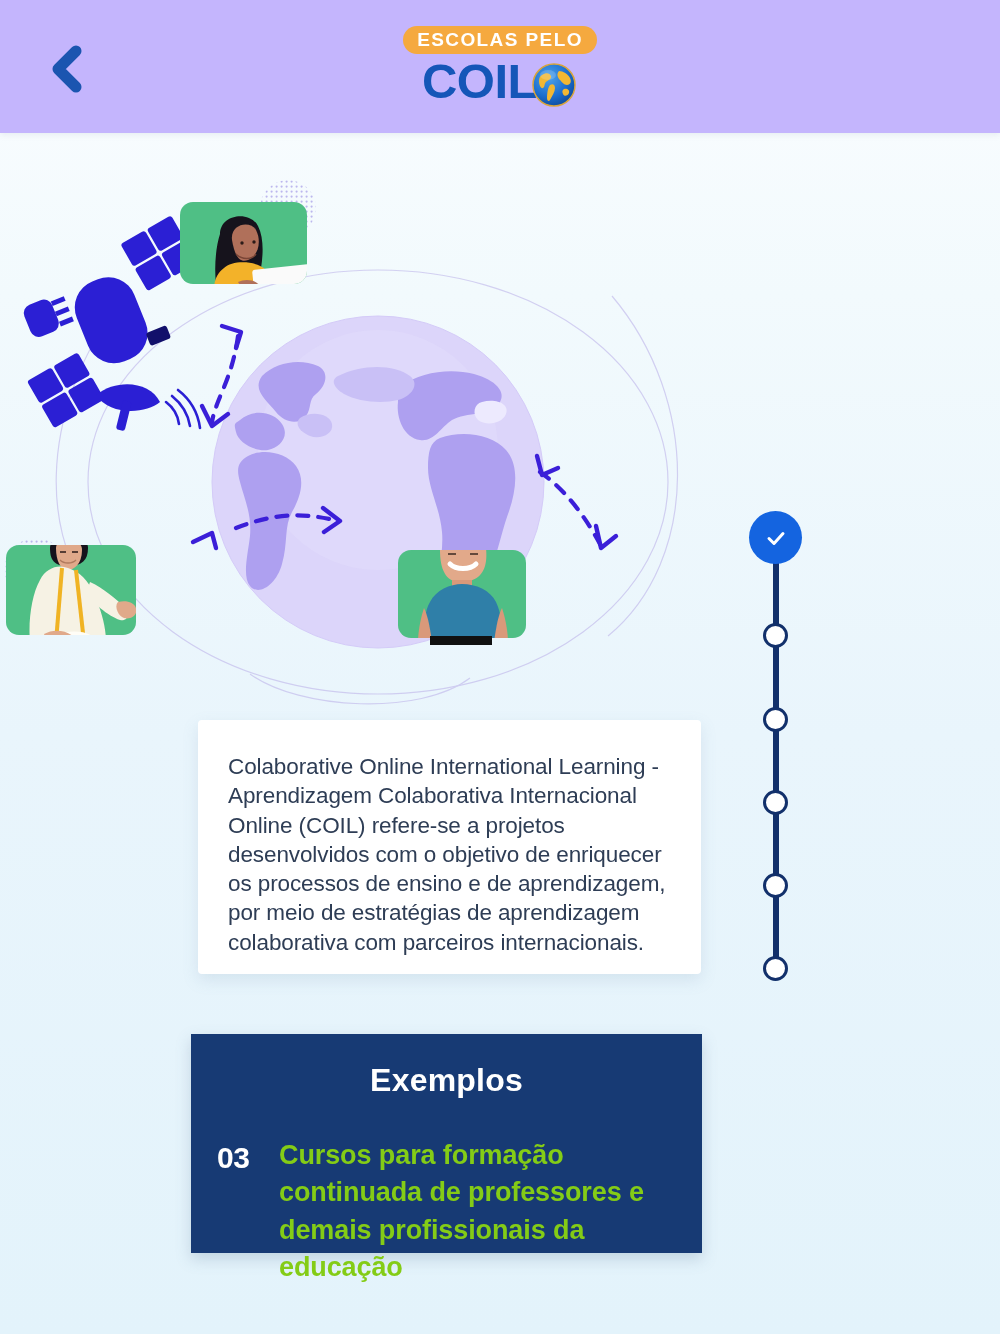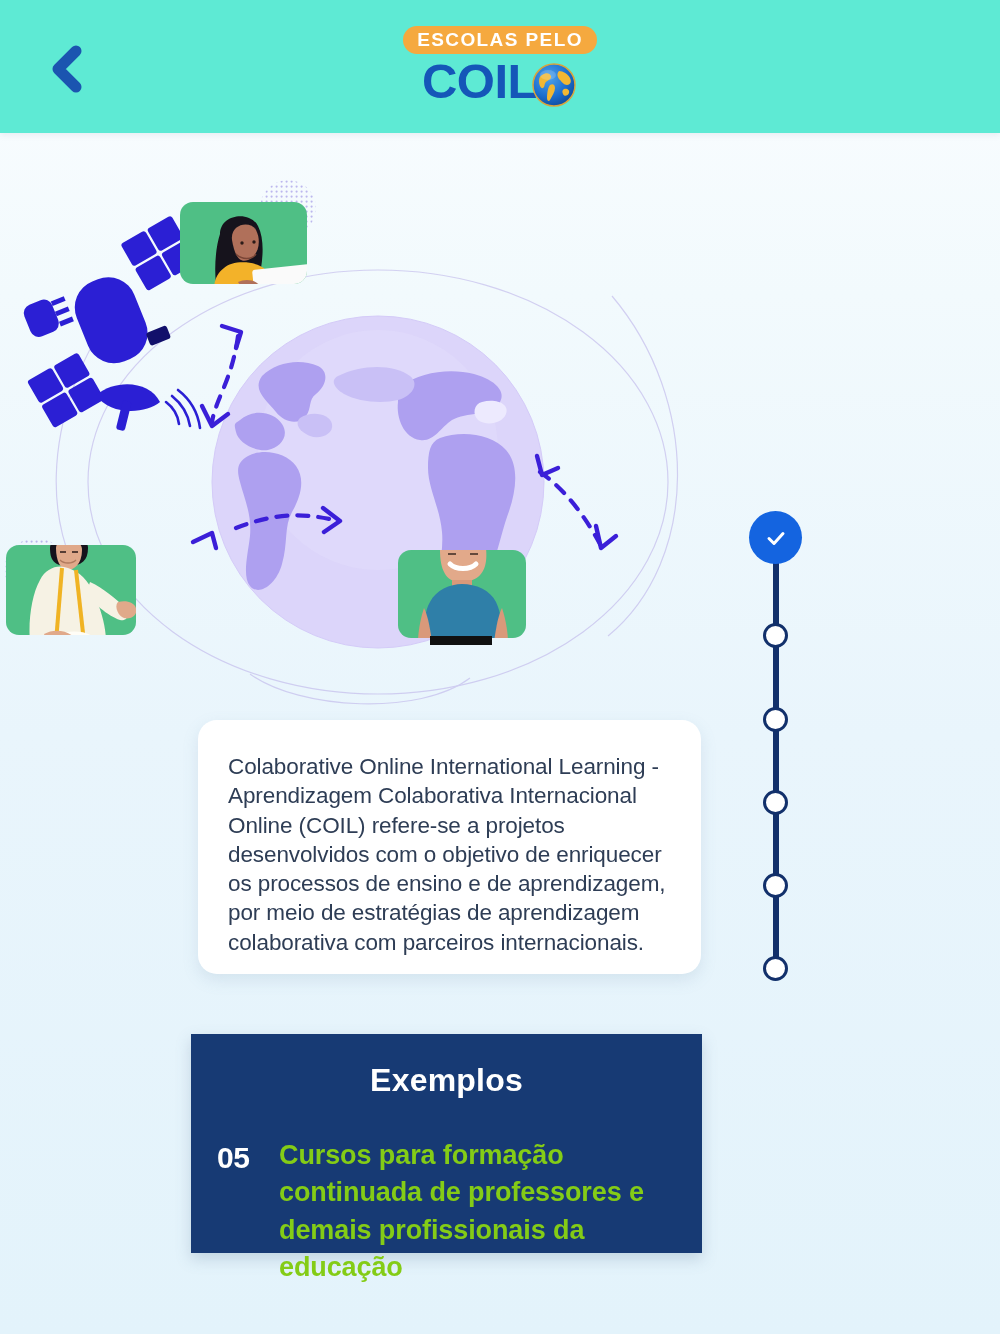--- a/index.html
+++ b/index.html
@@ -10,21 +10,21 @@
   }
   body {
     background: linear-gradient(180deg, #fbfdff 0%, #f2fafd 22%, #e9f5fc 55%, #e3f3fb 100%);
     position: relative;
   }
 
   
   .header {
     position: absolute; left: 0; top: 0;
     width: 1000px; height: 133px;
-    background: #5eead4;
+    background: #c4b5fd;
     box-shadow: 0 2px 6px rgba(120,140,160,0.13);
     z-index: 20;
   }
   .back-btn {
     position: absolute; left: 36px; top: 38px;
     width: 62px; height: 62px;
     display: flex; align-items: center; justify-content: center;
     cursor: pointer;
   }
   .logo-wrap {
@@ -89,21 +89,21 @@
     background: #ffffff;
     border: 3px solid #12306B;
     cursor: pointer;
   }
 
   
   .desc-card {
     position: absolute; left: 198px; top: 720px;
     width: 503px; height: 254px;
     background: #ffffff;
-    border-radius: 19px;
+    border-radius: 4px;
     box-shadow: 0 6px 16px rgba(110,140,170,0.17);
     padding: 32px 26px 12px 30px;
     z-index: 5;
   }
   .desc-text {
     color: #2E3D55;
     font-size: 22.5px;
     line-height: 1.3;
     letter-spacing: -0.1px;
   }
@@ -342,16 +342,16 @@
   <div class="step-dot" style="top:445px"></div>
 </div>
 
 <div class="desc-card">
   <p class="desc-text">Colaborative Online International Learning - Aprendizagem Colaborativa Internacional Online (COIL) refere-se a projetos desenvolvidos com o objetivo de enriquecer os processos de ensino e de aprendizagem, por meio de estratégias de aprendizagem colaborativa com parceiros internacionais.</p>
 </div>
 
 <div class="ex-card">
   <div class="ex-title">Exemplos</div>
   <div class="ex-row">
-    <div class="ex-num">05</div>
+    <div class="ex-num">03</div>
     <div class="ex-label">Cursos para formação continuada de professores e demais profissionais da educação</div>
   </div>
 </div>
 
 </body></html>

